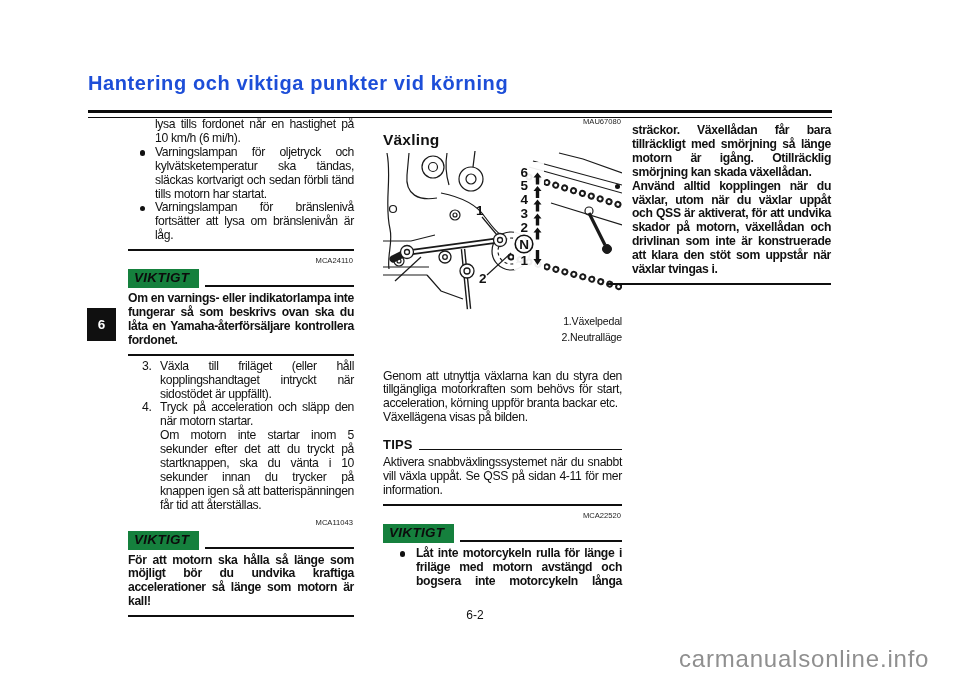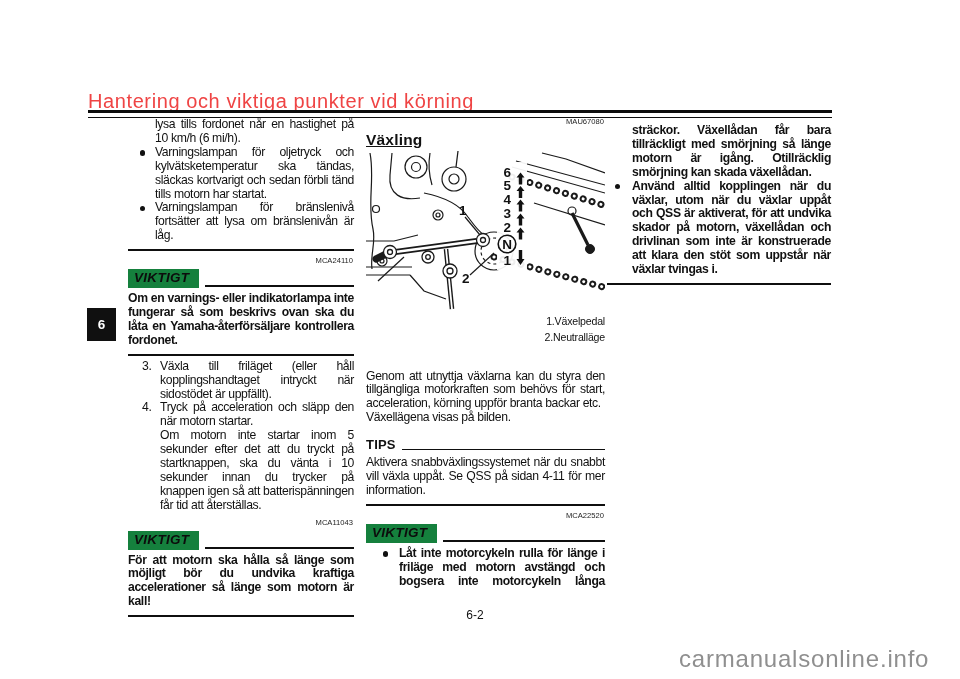--- a/index.html
+++ b/index.html
@@ -6,41 +6,41 @@
   html,body { width:960px; height:679px; }
   body {
     position:relative; overflow:hidden; background:#ffffff;
     font-family:"Liberation Sans","DejaVu Sans",sans-serif;
     color:#111; 
   }
   .page { position:absolute; inset:0; background:#fff; }
 
   
   .title {
-    position:absolute; left:88px; top:90px;
-    font-size:20px; font-weight:normal; letter-spacing:0.6px; color:#ef4444;
+    position:absolute; left:88px; top:72px;
+    font-size:20px; font-weight:bold; letter-spacing:0.6px; color:#1d4ed8;
     white-space:nowrap;
   }
   .title-rule {
     position:absolute; left:88px; top:110px; width:744px; height:8px;
     border-top:3.5px solid #0d0d0d; border-bottom:1.6px solid #0d0d0d;
   }
 
   
   .chapter-tab {
     position:absolute; left:87px; top:308px; width:29px; height:33px;
     background:#101010; color:#fff; font-size:13.5px; font-weight:bold;
     display:flex; align-items:center; justify-content:center;
   }
 
   
   .col { position:absolute; font-size:12.2px; line-height:13.9px;
          letter-spacing:-0.35px; text-align:justify; }
   .col-left  { left:128px; top:118px; width:226px; }
-  .col-mid   { left:366px; top:115px; width:239px; }
+  .col-mid   { left:383px; top:115px; width:239px; }
   .col-right { left:607px; top:124px; width:224px; }
 
   p.cont-indent { padding-left:27px; }
   .bold { font-weight:bold; }
   .force-last { text-align-last:justify; }
 
   
   .li { position:relative; padding-left:27px; }
   .li::before {
     content:""; position:absolute; left:12px; top:4.6px;
@@ -133,21 +133,21 @@
     <div class="notice-head">
       <span class="notice-label">VIKTIGT</span>
       <span class="tail"></span>
     </div>
     <p class="bold">För att motorn ska hålla så länge som möjligt bör du undvika kraftiga accelerationer så länge som motorn är kall!</p>
     <div class="hr"></div>
   </div>
 
   <div class="col col-mid">
     <div class="code" style="margin-top:0;">MAU67080</div>
-    <div class="bold" style="font-size:15.5px; letter-spacing:0.2px; line-height:19px; text-align:left;text-decoration:underline;">Växling</div>
+    <div class="bold" style="font-size:15.5px; letter-spacing:0.2px; line-height:19px; text-align:left;">Växling</div>
 
     <div class="figure">
       <svg width="239" height="161" viewBox="0 0 239 161">
 
         <g stroke="#1a1a1a" stroke-width="1.2" fill="none">
           <path d="M4,2 C9,28 1,52 7,78 C10,92 4,104 6,118"></path>
           <path d="M26,2 L24,24 C22,44 36,50 54,47"></path>
           <path d="M64,2 C62,14 63,24 66,34"></path>
           <circle cx="50" cy="16" r="11"></circle>
             <circle cx="50" cy="16" r="4.5"></circle>

